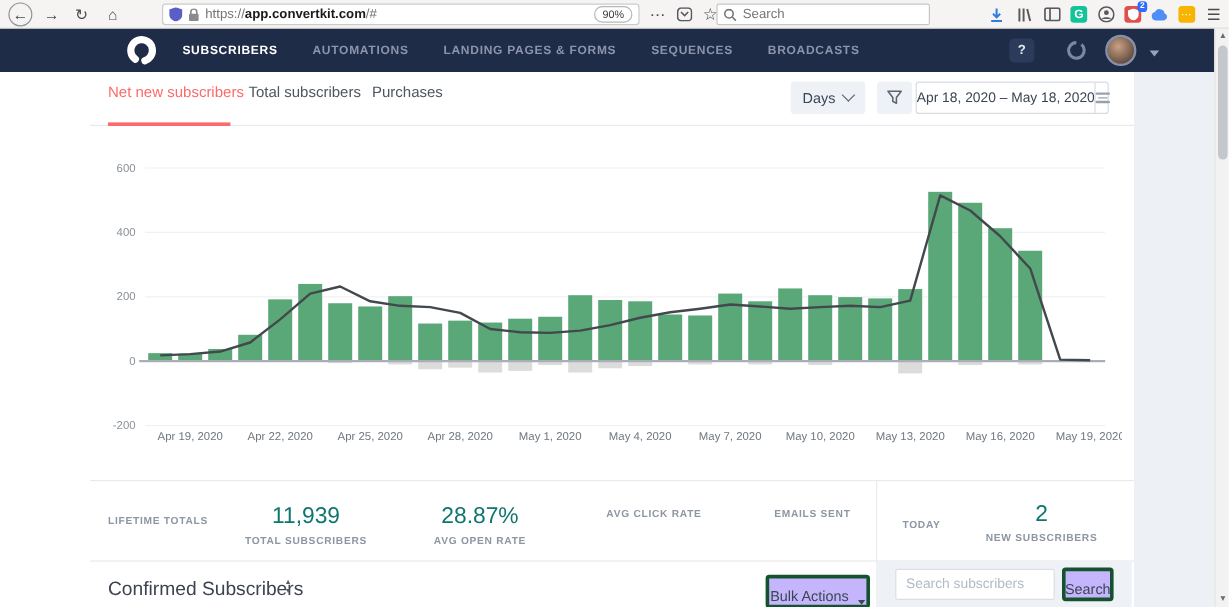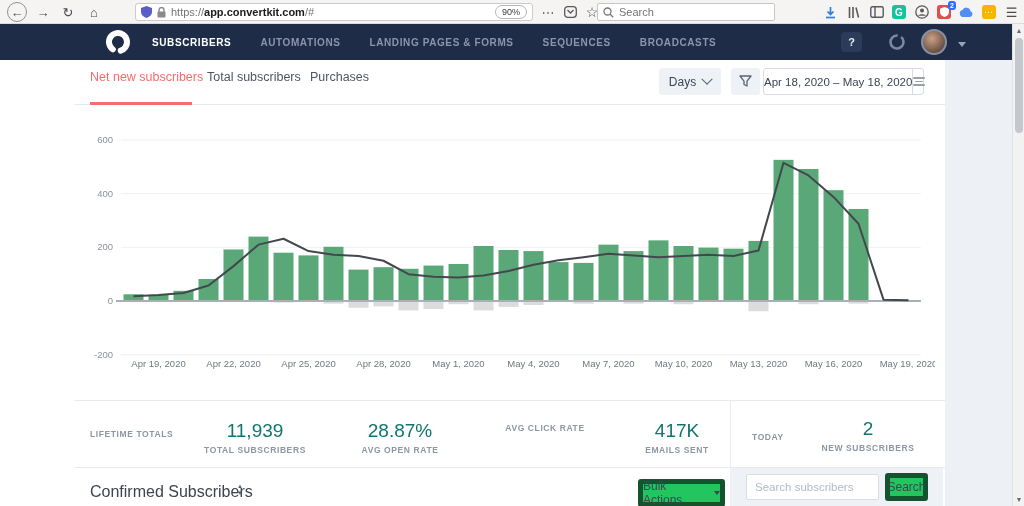--- a/index.html
+++ b/index.html
@@ -49,21 +49,21 @@
   .vline { position:absolute; background:#e9eaec; width:1px; }
   .stat-group-label { position:absolute; font-size:8.5px; font-weight:bold; letter-spacing:0.6px; color:#8d96a3; }
   .stat { position:absolute; width:150px; text-align:center; }
   .stat .val { font-size:19px; font-weight:normal; color:#0f766e; }
   .stat .lbl { margin-top:3px; font-size:8.5px; font-weight:bold; letter-spacing:0.6px; color:#8d96a3; }
 
   
   .section-title { position:absolute; left:90px; top:483px; font-size:16px; color:#3d4450; }
   .sort-ico { position:absolute; left:237px; top:483px; display:flex; flex-direction:column; gap:1px; cursor:pointer; }
   .sort-ico span { font-size:6px; line-height:6px; color:#555e68; }
-  .btn-white { background:#22c55e; border:5px solid #14532d; border-radius:3px; font-size:12px; color:#3b4653; display:flex; align-items:center; justify-content:center; gap:8px; cursor:pointer; }
+  .btn-white { background:#c4b5fd; border:3px solid #14532d; border-radius:3px; font-size:12px; color:#3b4653; display:flex; align-items:flex-end; justify-content:center; gap:8px; cursor:pointer; }
   .gray-panel { position:absolute; left:730px; top:468px; width:213px; height:38px; background:#eef1f5; display:flex; align-items:center; }
   .gray-panel input { margin-left:16px; width:133px; height:26px; border:1px solid #dadfe4; border-radius:2px; padding:0 8px; font-size:11.5px; color:#596273; font-family:"Liberation Sans",sans-serif; outline:none; }
   .gray-panel input::placeholder { color:#b2bac3; }
 
   
   .scrollbar { position:absolute; left:1012px; top:24px; width:12px; height:482px; background:#f2f2f2; border-left:1px solid #e3e3e3; }
   .scroll-thumb { position:absolute; left:2px; top:14px; width:8px; height:95px; background:#c4c7cb; border-radius:4px; }
   .scroll-arrow { position:absolute; left:0; width:12px; text-align:center; font-size:7px; color:#6c6c70; }
 </style>
 </head>
@@ -274,21 +274,20 @@
   <div class="lbl">TOTAL SUBSCRIBERS</div>
 </div>
 <div class="stat" style="left:325px; top:420px;">
   <div class="val">28.87%</div>
   <div class="lbl">AVG OPEN RATE</div>
 </div>
 <div class="stat" style="left:470px; top:420px;">
   <div class="lbl">AVG CLICK RATE</div>
 </div>
 <div class="stat" style="left:602px; top:420px;">
-  <div class="val">417K</div>
   <div class="lbl">EMAILS SENT</div>
 </div>
 <span class="stat-group-label" style="left:752px; top:432px;">TODAY</span>
 <div class="stat" style="left:793px; top:418px;">
   <div class="val">2</div>
   <div class="lbl">NEW SUBSCRIBERS</div>
 </div>
 
 <div class="section-title">Confirmed Subscribers</div>
 <div class="sort-ico">

